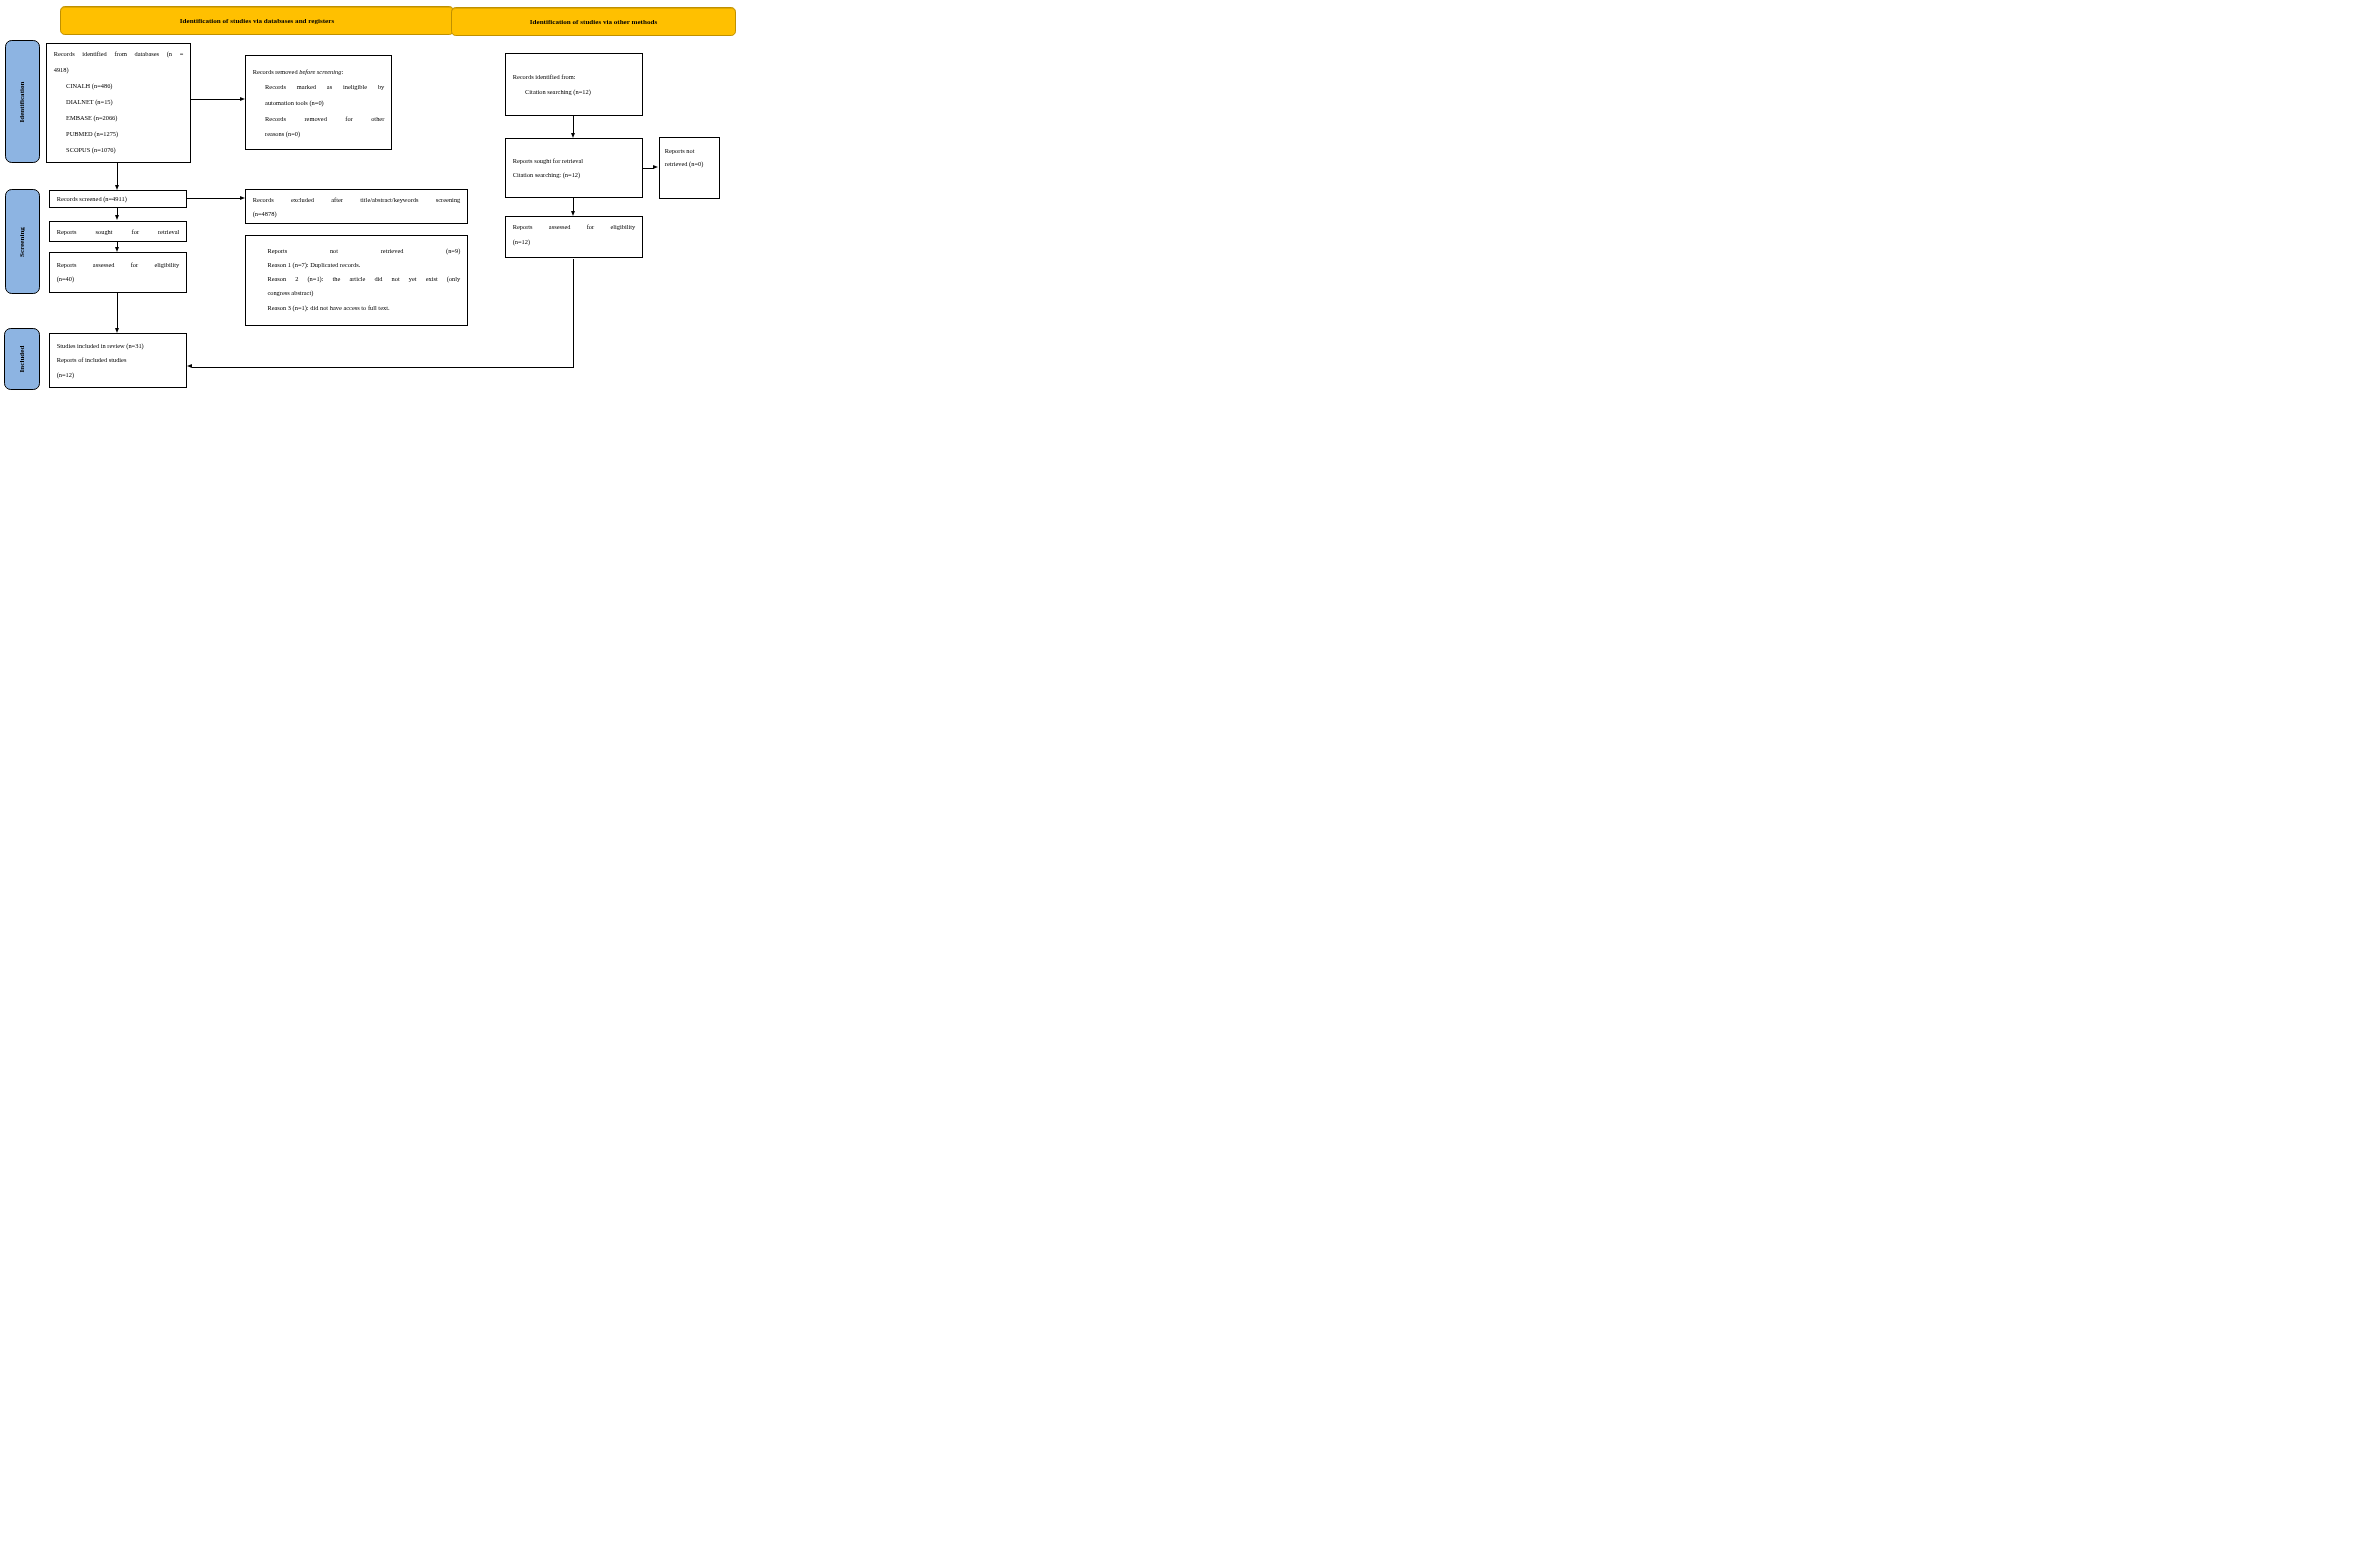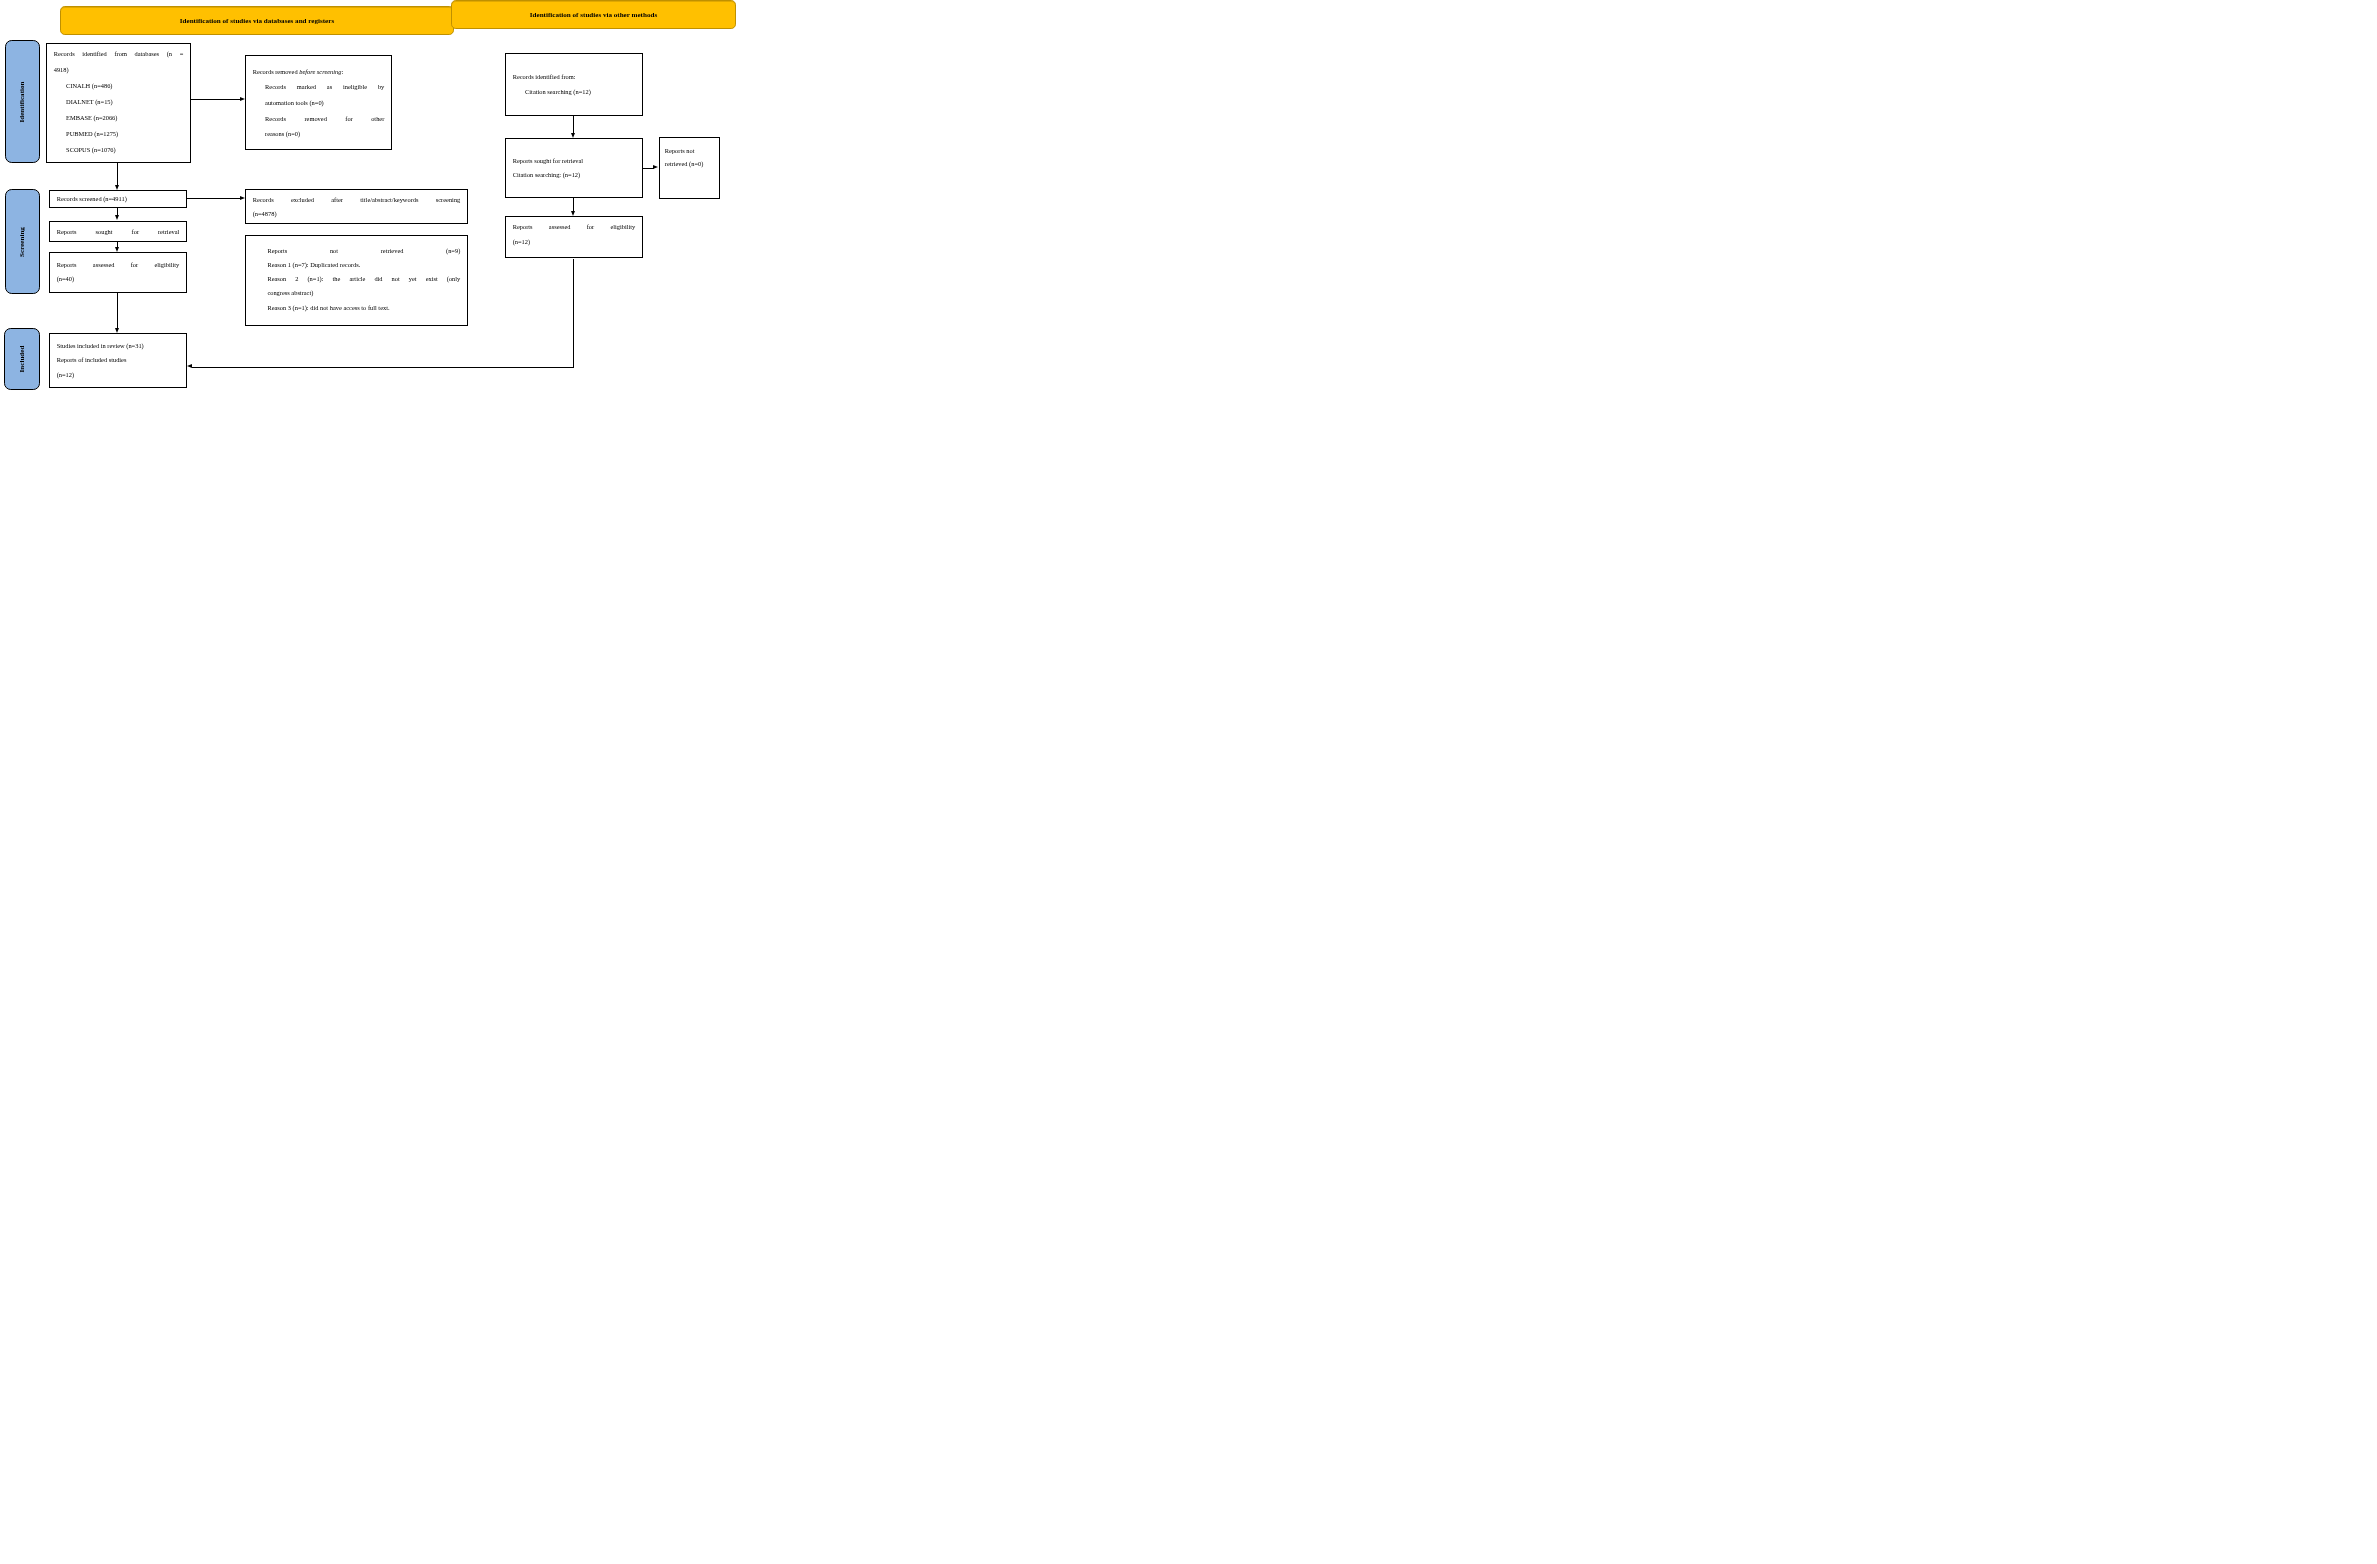--- a/index.html
+++ b/index.html
@@ -29,21 +29,21 @@
   #box4{left:245px;top:189px;width:223px;height:35px;line-height:13.3px;padding-top:3.3px;}
   #box5{left:49px;top:221px;width:138px;height:21.4px;display:flex;flex-direction:column;justify-content:center;}
   #box6{left:245px;top:235px;width:223px;height:91px;padding-left:21.4px;padding-top:7.6px;}
   #box7{left:49px;top:252px;width:138px;height:41px;padding-top:5.2px;}
   #box8{left:49px;top:333px;width:138px;height:55px;padding-top:5.2px;}
   #boxR1{left:505px;top:53px;width:138px;height:63px;display:flex;flex-direction:column;justify-content:center;}
   #boxR2{left:505px;top:138px;width:138px;height:60px;display:flex;flex-direction:column;justify-content:center;}
   #boxR3{left:659px;top:137px;width:61px;height:62px;border-width:1px;padding:5.7px 4.8px;line-height:13.8px;}
   #boxR4{left:505px;top:216px;width:138px;height:42px;padding-top:3.3px;}
   #hdrL{left:60px;top:6.2px;width:394px;height:29px;}
-  #hdrR{left:451px;top:0;width:285px;height:29px;}
+  #hdrR{left:451px;top:7px;width:285px;height:29px;}
   #stg1{left:4.8px;top:40px;width:35px;height:123px;}
   #stg2{left:4.8px;top:189px;width:35px;height:105px;}
   #stg3{left:4.3px;top:328px;width:36px;height:62px;}
 </style>
 </head>
 <body>
 
 <div class="canvas">
 
   <div class="hdr" id="hdrL">Identification of studies via databases and registers</div>

